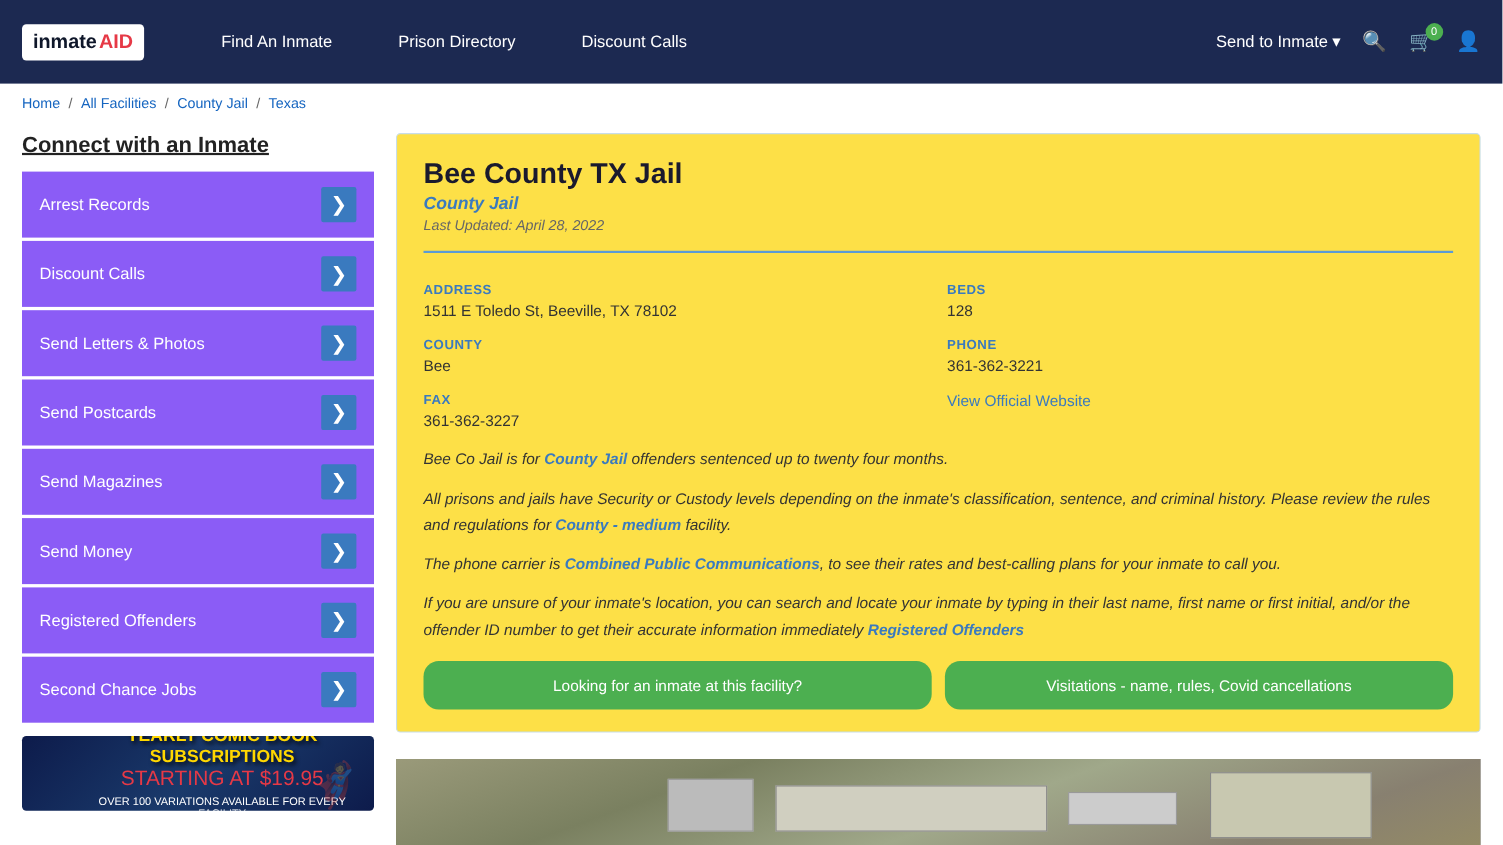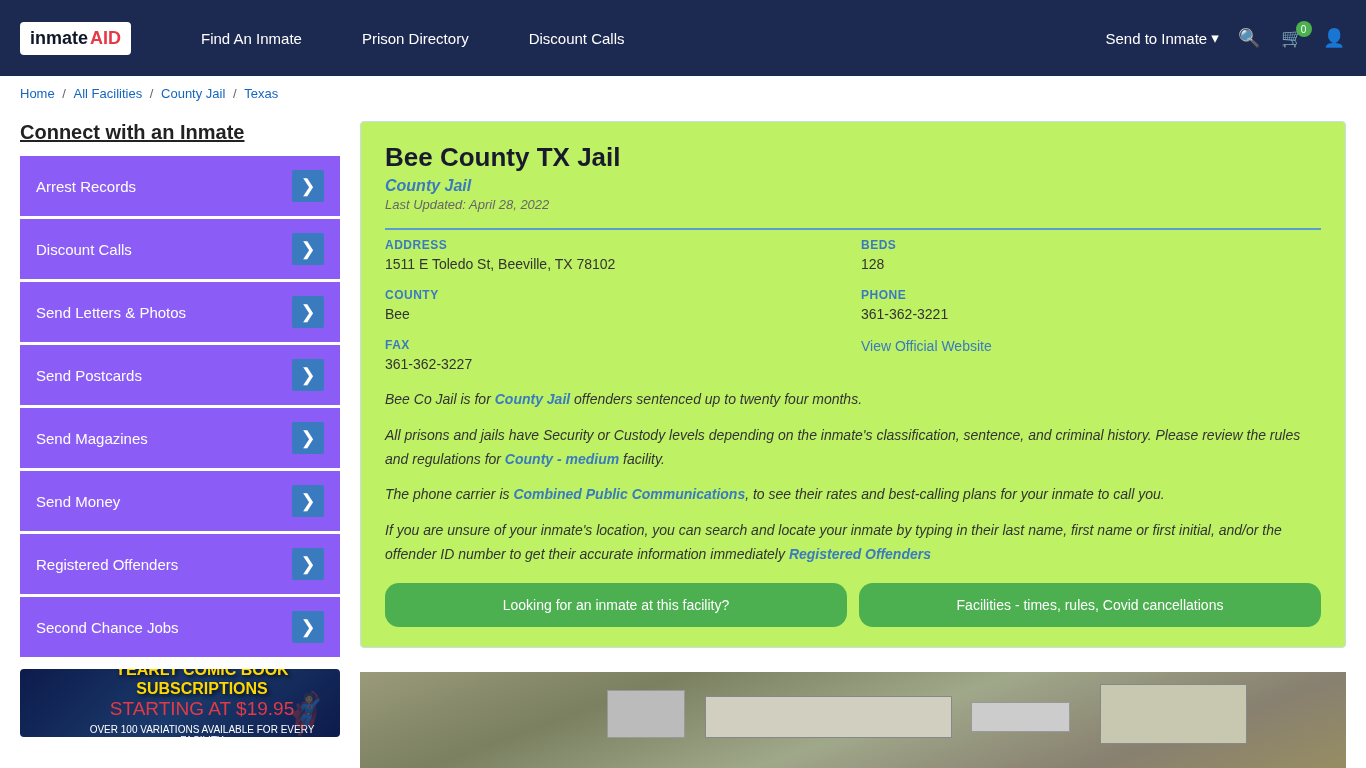--- a/index.html
+++ b/index.html
@@ -149,21 +149,21 @@
     .ad-subtitle {
       color: #e63946;
       font-size: 19px;
       font-weight: normal;
     }
     .ad-desc { color: #fff; font-size: 10px; margin-top: 4px; }
 
     
     .content-area { flex: 1; }
     .facility-card {
-      background: #bef264;
+      background: #fde047;
       border: 1px solid #c8dde8;
       border-radius: 4px;
       padding: 20px 24px;
       margin-bottom: 24px;
     }
     .facility-name {
       font-size: 26px;
       font-weight: bold;
       color: #1a1a2e;
       margin-bottom: 4px;
@@ -180,21 +180,21 @@
       color: #666;
       font-style: italic;
       margin-bottom: 16px;
     }
 
     .info-grid {
       display: grid;
       grid-template-columns: 1fr 1fr;
       gap: 16px;
       border-top: 2px solid #5b9bd5;
-      padding-top: 8px;
+      padding-top: 26px;
     }
     .info-block { }
     .info-label {
       color: #3a7abf;
       font-size: 12px;
       font-weight: bold;
       text-transform: uppercase;
       letter-spacing: 0.5px;
       margin-bottom: 4px;
     }
@@ -374,21 +374,21 @@
         <p>
           The phone carrier is <a class="desc-link" href="#">Combined Public Communications</a>, to see their rates and best-calling plans for your inmate to call you.
         </p>
         <p>
           If you are unsure of your inmate's location, you can search and locate your inmate by typing in their last name, first name or first initial, and/or the offender ID number to get their accurate information immediately <a class="desc-link" href="#">Registered Offenders</a>
         </p>
       </div>
 
       <div class="action-buttons">
         <button class="btn-green">Looking for an inmate at this facility?</button>
-        <button class="btn-green">Facilities - times, rules, Covid cancellations</button>
+        <button class="btn-green">Visitations - name, rules, Covid cancellations</button>
       </div>
     </div>
 
     <div class="facility-image">
       <div class="aerial-blocks">
         <div style="width:100%;height:100%;background:linear-gradient(160deg,#9a9a7a 0%,#7a8060 25%,#a0a88a 50%,#888070 75%,#9a9060 100%);">
 
           <div style="position:absolute;left:35%;top:20%;width:25%;height:35%;background:#d0cfc0;border:1px solid #888;"></div>
           <div style="position:absolute;left:62%;top:25%;width:10%;height:25%;background:#ccc;border:1px solid #999;"></div>
           <div style="position:absolute;left:25%;top:15%;width:8%;height:40%;background:#bbb;border:1px solid #999;"></div>

